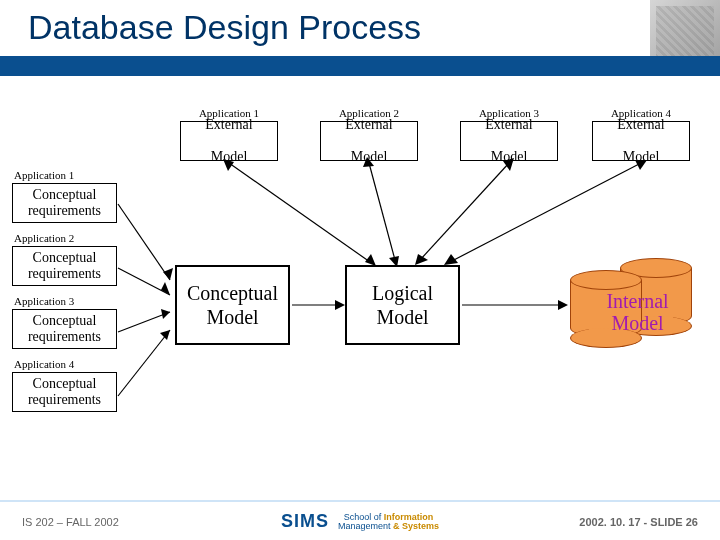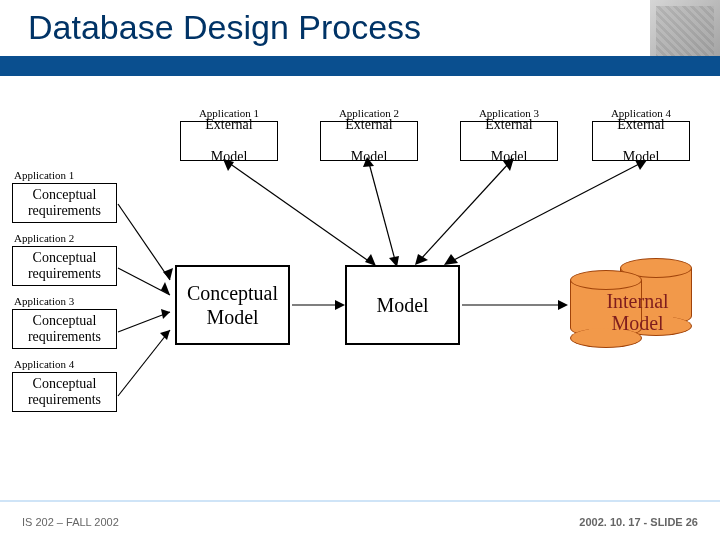--- a/index.html
+++ b/index.html
@@ -35,21 +35,21 @@
   .logical    { top: 265px; left: 345px; width: 115px; height: 80px; }
 
   
   .cylinders { position: absolute; top: 258px; left: 570px; width: 135px; height: 96px; }
   .cyl { position: absolute; width: 72px; height: 78px; }
   .cyl .top { position:absolute; top:0; left:0; width:72px; height:20px; border:1px solid #a0430a; border-radius: 50%; background:#f2994a; }
   .cyl .body { position:absolute; top:10px; left:0; width:72px; height:58px; border:1px solid #a0430a; border-top:none; border-radius: 0 0 36px 36px / 0 0 10px 10px; background:#f2994a; }
   .cyl .bottom { position:absolute; bottom:0; left:0; width:72px; height:20px; border:1px solid #a0430a; border-top:none; border-radius:50%; background:#f2994a; }
   .cyl.back  { left: 50px; top: 0; }
   .cyl.front { left: 0;   top: 12px; }
-  .cyl-label { position:absolute; left:0; top:32px; width:135px; text-align:center; font: 400 20px/1.1 "Times New Roman", serif; color:#7f1d1d; }
+  .cyl-label { position:absolute; left:0; top:32px; width:135px; text-align:center; font: 400 20px/1.1 "Times New Roman", serif; color:#a21caf; }
 
   
   svg.arrows { position:absolute; top:0; left:0; width:720px; height:540px; pointer-events:none; }
   svg.arrows line { stroke:#000; stroke-width:1.2; }
   svg.arrows polygon { fill:#000; }
 
   
   .footer-line { position:absolute; bottom:38px; left:0; width:720px; height:2px; background:#cfe4f7; }
   .footer { position:absolute; bottom:8px; left:0; width:720px; height:26px; font: 400 11px Arial, sans-serif; color:#666; }
   .footer .left  { position:absolute; left:22px;  bottom:4px;text-align:center; }
@@ -131,20 +131,21 @@
         <span>requirements</span>
       </div>
     </div>
   </div>
 
   <div class="big-rect conceptual">
     <span>Conceptual</span>
     <span>Model</span>
   </div>
   <div class="big-rect logical">
+    <span>Logical</span>
     <span>Model</span>
   </div>
 
   <div class="cylinders">
     <div class="cyl back">
       <div class="body"></div>
         <div class="bottom"></div>
         <div class="top"></div>
     </div>
     <div class="cyl front">
@@ -206,16 +207,27 @@
     <g>
       <line x1="641" y1="163" x2="450" y2="262"></line>
         <polygon points="444,265 451,254 458,263"></polygon>
         <polygon points="647,160 635,160 640,170"></polygon>
     </g>
   </svg>
 
   <div class="footer-line"></div>
   <div class="footer">
     <div class="left">IS 202 – FALL 2002</div>
+    <div class="center">
+      <span class="sims-logo">
+        <b>SIMS</b>
+        <span class="sub">
+          <span>School of</span>
+          <em>Information</em><br>
+          <span>Management</span>
+          <em>&amp; Systems</em>
+        </span>
+      </span>
+    </div>
     <div class="right">2002. 10. 17 - SLIDE 26</div>
   </div>
 
 </div>
 
 </body></html>

